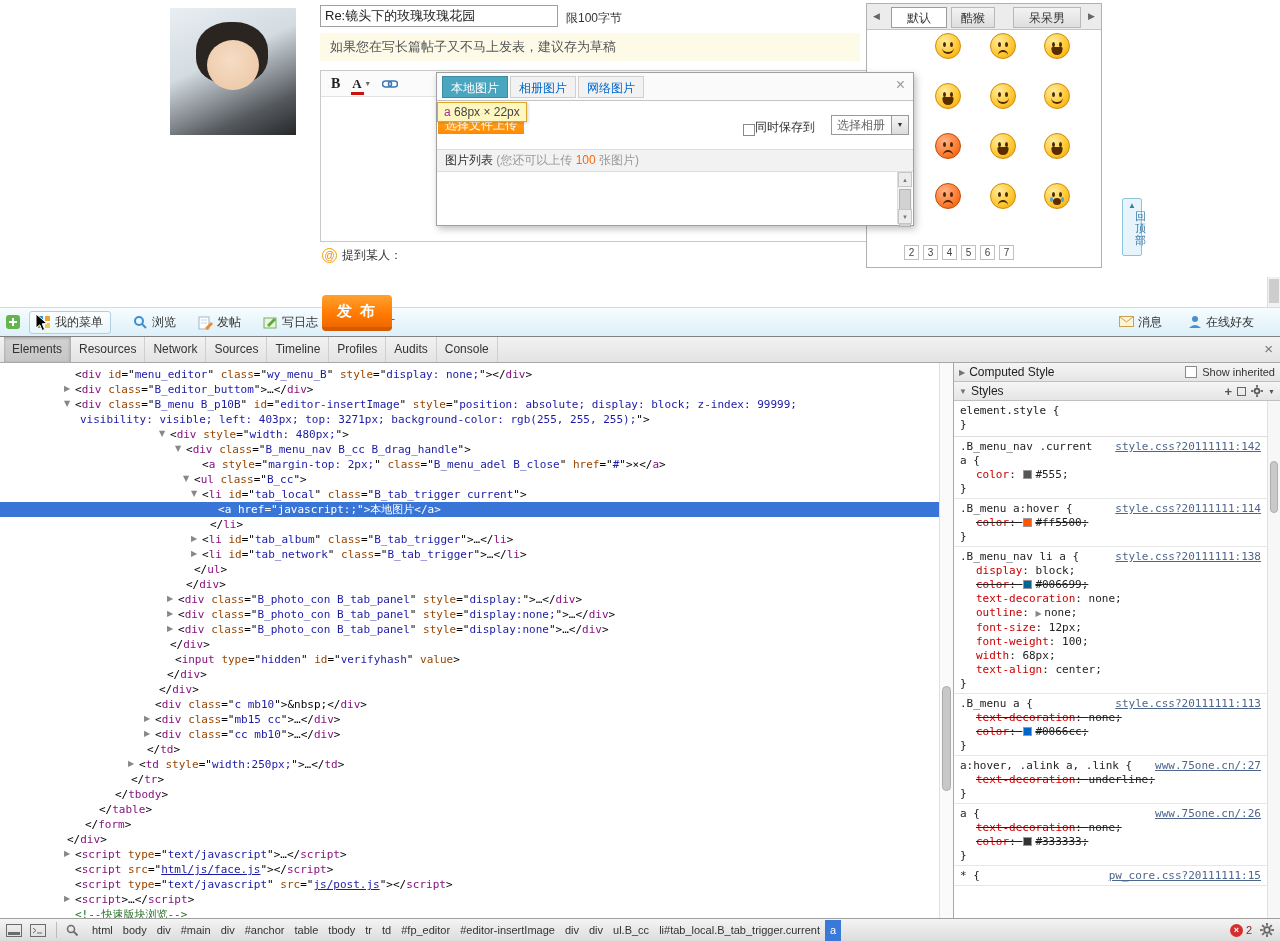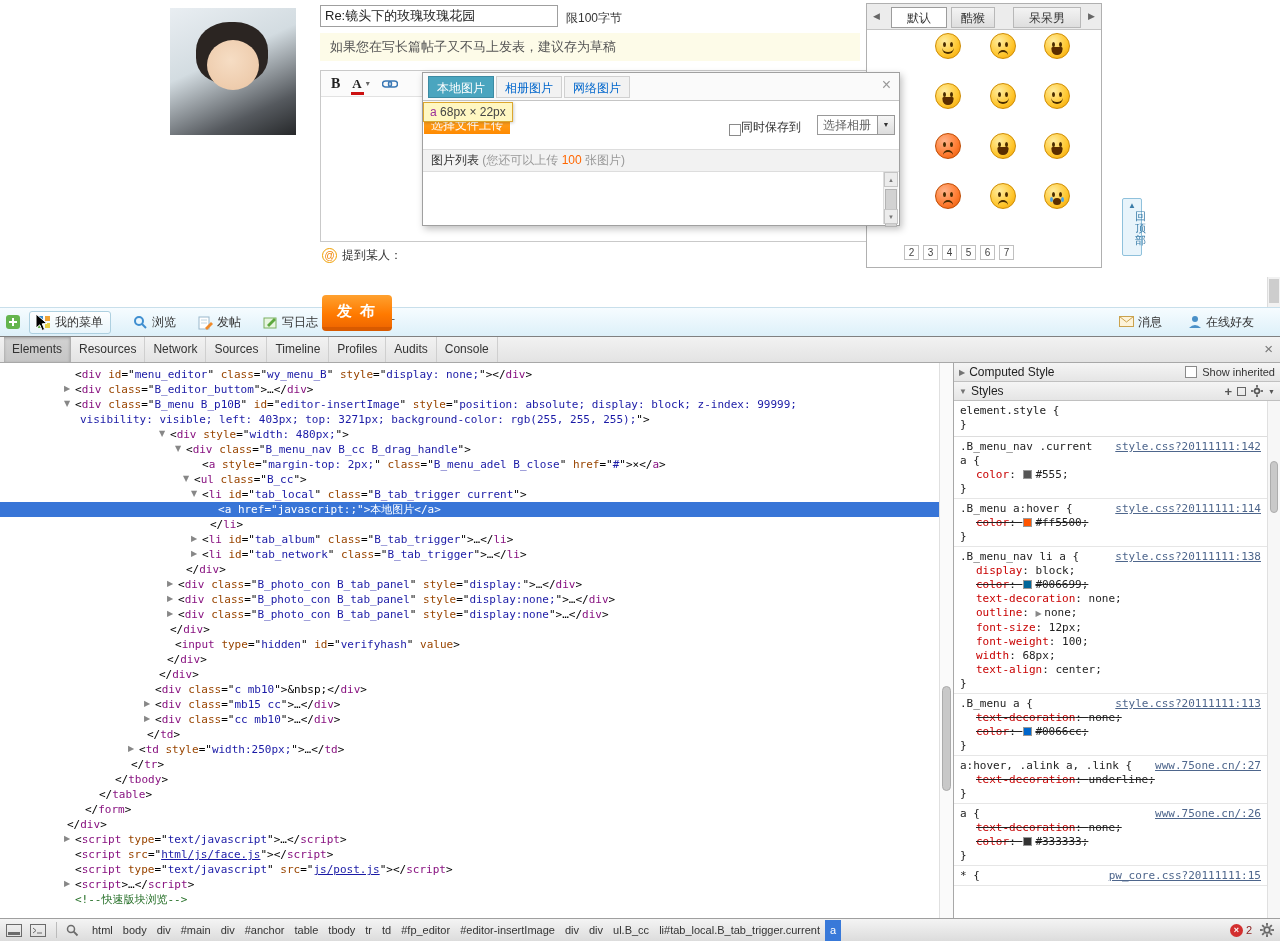--- a/index.html
+++ b/index.html
@@ -24,21 +24,21 @@
 
   .editor-box { position:absolute; left:320px; top:70px; width:580px; height:172px;
     border:1px solid #c9c9c9; background:#fff; }
   .editor-toolbar { height:26px; background:#fbfbfb; border-bottom:1px solid #e2e2e2;
     display:flex; align-items:center; padding-left:10px; gap:12px; }
   .tb-b { font:bold 14px "Liberation Serif","DejaVu Serif",serif; color:#222; }
   .tb-a { position:relative; font:bold 13px "Liberation Serif","DejaVu Serif",serif; color:#222; }
   .tb-a .redbar { position:absolute; left:-1px; bottom:-3px; width:13px; height:3px; background:#cc1111; }
   .tb-caret { font-size:8px; color:#666; margin-left:-8px; }
 
-  .dialog { position:absolute; left:422px; top:72px; width:478px; height:154px; background:#fff;
+  .dialog { position:absolute; left:436px; top:72px; width:478px; height:154px; background:#fff;
     border:1px solid #a0a0a0; box-shadow:2px 3px 7px rgba(0,0,0,.25); z-index:3; }
   .dialog-tabs { position:absolute; left:0; top:0; width:100%; height:28px; background:#fafafa;
     border-bottom:1px solid #c5c5c5; }
   .dlg-tab { position:absolute; top:3px; width:66px; height:22px; line-height:22px; text-align:center;
     font-size:12px; color:#0066cc; background:#f2f2f2; border:1px solid #d0d0d0; }
   .dlg-tab.sel { background:#4aa5bf; color:#fff; border-color:#3c8ba3; }
   .dlg-close { position:absolute; right:8px; top:4px; font-size:16px; color:#999; line-height:16px; }
   .upload-btn { position:absolute; left:1px; top:43px; width:86px; height:18px; line-height:18px;
     text-align:center; background:linear-gradient(#ffa92a,#ff8a00); color:#fff; font-size:12px; }
   .inspect-tooltip { position:absolute; left:0; top:29px; padding:2px 6px; background:#fff7c2;
@@ -456,20 +456,21 @@
         <div class="row" style="padding-left: 80px;"><span class="tk-v">visibility: visible; left: 403px; top: 3271px; background-color: rgb(255, 255, 255);</span><span class="tk-p">"&gt;</span></div>
         <div class="row" style="padding-left: 170px;"><span class="arrow" style="left: 159px;">▼</span><span class="tk-p">&lt;</span><span class="tk-t">div</span><span class="tk-p"> </span><span class="tk-a">style</span><span class="tk-p">="</span><span class="tk-v">width: 480px;</span><span class="tk-p">"&gt;</span></div>
         <div class="row" style="padding-left: 186px;"><span class="arrow" style="left: 175px;">▼</span><span class="tk-p">&lt;</span><span class="tk-t">div</span><span class="tk-p"> </span><span class="tk-a">class</span><span class="tk-p">="</span><span class="tk-v">B_menu_nav B_cc B_drag_handle</span><span class="tk-p">"&gt;</span></div>
         <div class="row" style="padding-left: 202px;"><span class="tk-p">&lt;</span><span class="tk-t">a</span><span class="tk-p"> </span><span class="tk-a">style</span><span class="tk-p">="</span><span class="tk-v">margin-top: 2px;</span><span class="tk-p">" </span><span class="tk-a">class</span><span class="tk-p">="</span><span class="tk-v">B_menu_adel B_close</span><span class="tk-p">" </span><span class="tk-a">href</span><span class="tk-p">="</span><span class="tk-v">#</span><span class="tk-p">"&gt;×&lt;/</span><span class="tk-t">a</span><span class="tk-p">&gt;</span></div>
         <div class="row" style="padding-left: 194px;"><span class="arrow" style="left: 183px;">▼</span><span class="tk-p">&lt;</span><span class="tk-t">ul</span><span class="tk-p"> </span><span class="tk-a">class</span><span class="tk-p">="</span><span class="tk-v">B_cc</span><span class="tk-p">"&gt;</span></div>
         <div class="row" style="padding-left: 202px;"><span class="arrow" style="left: 191px;">▼</span><span class="tk-p">&lt;</span><span class="tk-t">li</span><span class="tk-p"> </span><span class="tk-a">id</span><span class="tk-p">="</span><span class="tk-v">tab_local</span><span class="tk-p">" </span><span class="tk-a">class</span><span class="tk-p">="</span><span class="tk-v">B_tab_trigger current</span><span class="tk-p">"&gt;</span></div>
         <div class="row sel" style="padding-left: 218px;"><span class="tk-p">&lt;</span><span class="tk-t">a</span><span class="tk-p"> </span><span class="tk-a">href</span><span class="tk-p">="</span><span class="tk-v">javascript:;</span><span class="tk-p">"&gt;本地图片&lt;/</span><span class="tk-t">a</span><span class="tk-p">&gt;</span></div>
         <div class="row" style="padding-left: 210px;"><span class="tk-p">&lt;/</span><span class="tk-t">li</span><span class="tk-p">&gt;</span></div>
         <div class="row" style="padding-left: 202px;"><span class="arrow" style="left: 191px;">▶</span><span class="tk-p">&lt;</span><span class="tk-t">li</span><span class="tk-p"> </span><span class="tk-a">id</span><span class="tk-p">="</span><span class="tk-v">tab_album</span><span class="tk-p">" </span><span class="tk-a">class</span><span class="tk-p">="</span><span class="tk-v">B_tab_trigger</span><span class="tk-p">"&gt;</span><span class="tk-p">…</span><span class="tk-p">&lt;/</span><span class="tk-t">li</span><span class="tk-p">&gt;</span></div>
         <div class="row" style="padding-left: 202px;"><span class="arrow" style="left: 191px;">▶</span><span class="tk-p">&lt;</span><span class="tk-t">li</span><span class="tk-p"> </span><span class="tk-a">id</span><span class="tk-p">="</span><span class="tk-v">tab_network</span><span class="tk-p">" </span><span class="tk-a">class</span><span class="tk-p">="</span><span class="tk-v">B_tab_trigger</span><span class="tk-p">"&gt;</span><span class="tk-p">…</span><span class="tk-p">&lt;/</span><span class="tk-t">li</span><span class="tk-p">&gt;</span></div>
+        <div class="row" style="padding-left: 194px;"><span class="tk-p">&lt;/</span><span class="tk-t">ul</span><span class="tk-p">&gt;</span></div>
         <div class="row" style="padding-left: 186px;"><span class="tk-p">&lt;/</span><span class="tk-t">div</span><span class="tk-p">&gt;</span></div>
         <div class="row" style="padding-left: 178px;"><span class="arrow" style="left: 167px;">▶</span><span class="tk-p">&lt;</span><span class="tk-t">div</span><span class="tk-p"> </span><span class="tk-a">class</span><span class="tk-p">="</span><span class="tk-v">B_photo_con B_tab_panel</span><span class="tk-p">" </span><span class="tk-a">style</span><span class="tk-p">="</span><span class="tk-v">display:</span><span class="tk-p">"&gt;</span><span class="tk-p">…</span><span class="tk-p">&lt;/</span><span class="tk-t">div</span><span class="tk-p">&gt;</span></div>
         <div class="row" style="padding-left: 178px;"><span class="arrow" style="left: 167px;">▶</span><span class="tk-p">&lt;</span><span class="tk-t">div</span><span class="tk-p"> </span><span class="tk-a">class</span><span class="tk-p">="</span><span class="tk-v">B_photo_con B_tab_panel</span><span class="tk-p">" </span><span class="tk-a">style</span><span class="tk-p">="</span><span class="tk-v">display:none;</span><span class="tk-p">"&gt;</span><span class="tk-p">…</span><span class="tk-p">&lt;/</span><span class="tk-t">div</span><span class="tk-p">&gt;</span></div>
         <div class="row" style="padding-left: 178px;"><span class="arrow" style="left: 167px;">▶</span><span class="tk-p">&lt;</span><span class="tk-t">div</span><span class="tk-p"> </span><span class="tk-a">class</span><span class="tk-p">="</span><span class="tk-v">B_photo_con B_tab_panel</span><span class="tk-p">" </span><span class="tk-a">style</span><span class="tk-p">="</span><span class="tk-v">display:none</span><span class="tk-p">"&gt;</span><span class="tk-p">…</span><span class="tk-p">&lt;/</span><span class="tk-t">div</span><span class="tk-p">&gt;</span></div>
         <div class="row" style="padding-left: 170px;"><span class="tk-p">&lt;/</span><span class="tk-t">div</span><span class="tk-p">&gt;</span></div>
         <div class="row" style="padding-left: 175px;"><span class="tk-p">&lt;</span><span class="tk-t">input</span><span class="tk-p"> </span><span class="tk-a">type</span><span class="tk-p">="</span><span class="tk-v">hidden</span><span class="tk-p">" </span><span class="tk-a">id</span><span class="tk-p">="</span><span class="tk-v">verifyhash</span><span class="tk-p">" </span><span class="tk-a">value</span><span class="tk-p">&gt;</span></div>
         <div class="row" style="padding-left: 167px;"><span class="tk-p">&lt;/</span><span class="tk-t">div</span><span class="tk-p">&gt;</span></div>
         <div class="row" style="padding-left: 159px;"><span class="tk-p">&lt;/</span><span class="tk-t">div</span><span class="tk-p">&gt;</span></div>
         <div class="row" style="padding-left: 155px;"><span class="tk-p">&lt;</span><span class="tk-t">div</span><span class="tk-p"> </span><span class="tk-a">class</span><span class="tk-p">="</span><span class="tk-v">c mb10</span><span class="tk-p">"&gt;&amp;nbsp;&lt;/</span><span class="tk-t">div</span><span class="tk-p">&gt;</span></div>
         <div class="row" style="padding-left: 155px;"><span class="arrow" style="left: 144px;">▶</span><span class="tk-p">&lt;</span><span class="tk-t">div</span><span class="tk-p"> </span><span class="tk-a">class</span><span class="tk-p">="</span><span class="tk-v">mb15 cc</span><span class="tk-p">"&gt;</span><span class="tk-p">…</span><span class="tk-p">&lt;/</span><span class="tk-t">div</span><span class="tk-p">&gt;</span></div>

